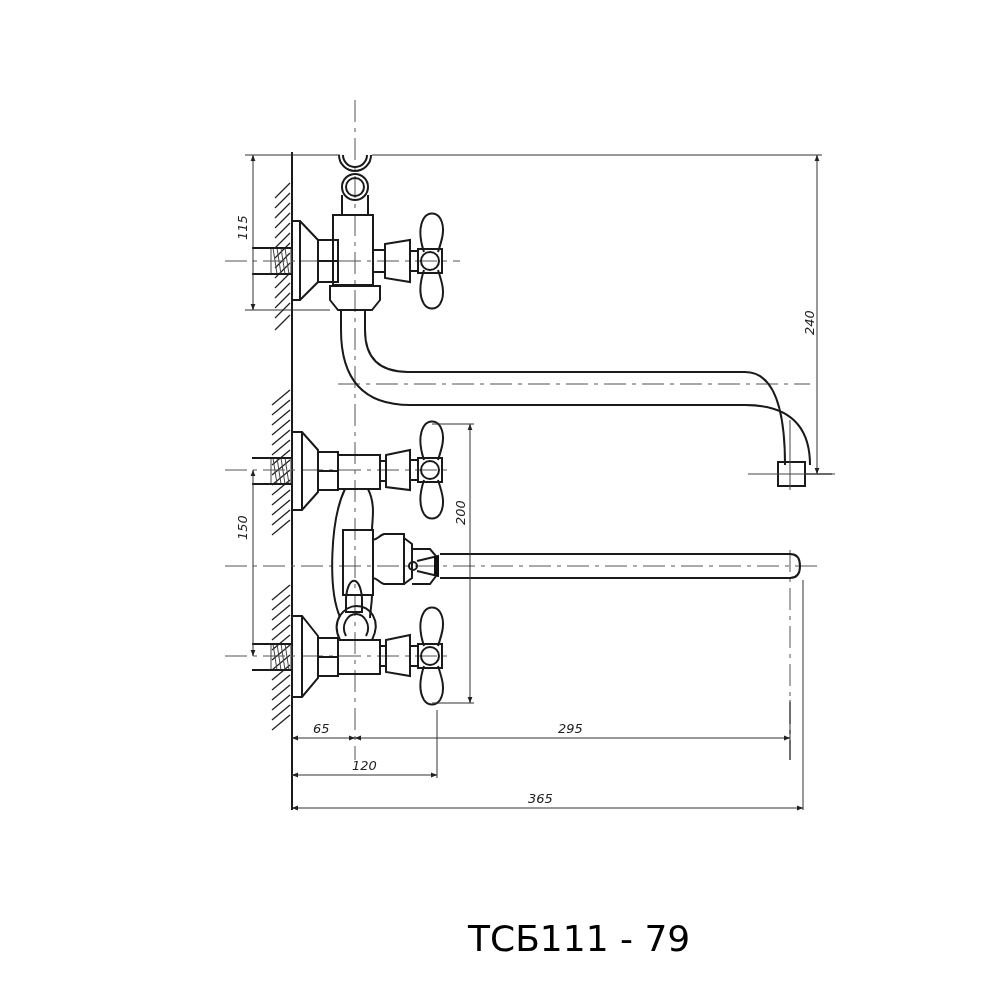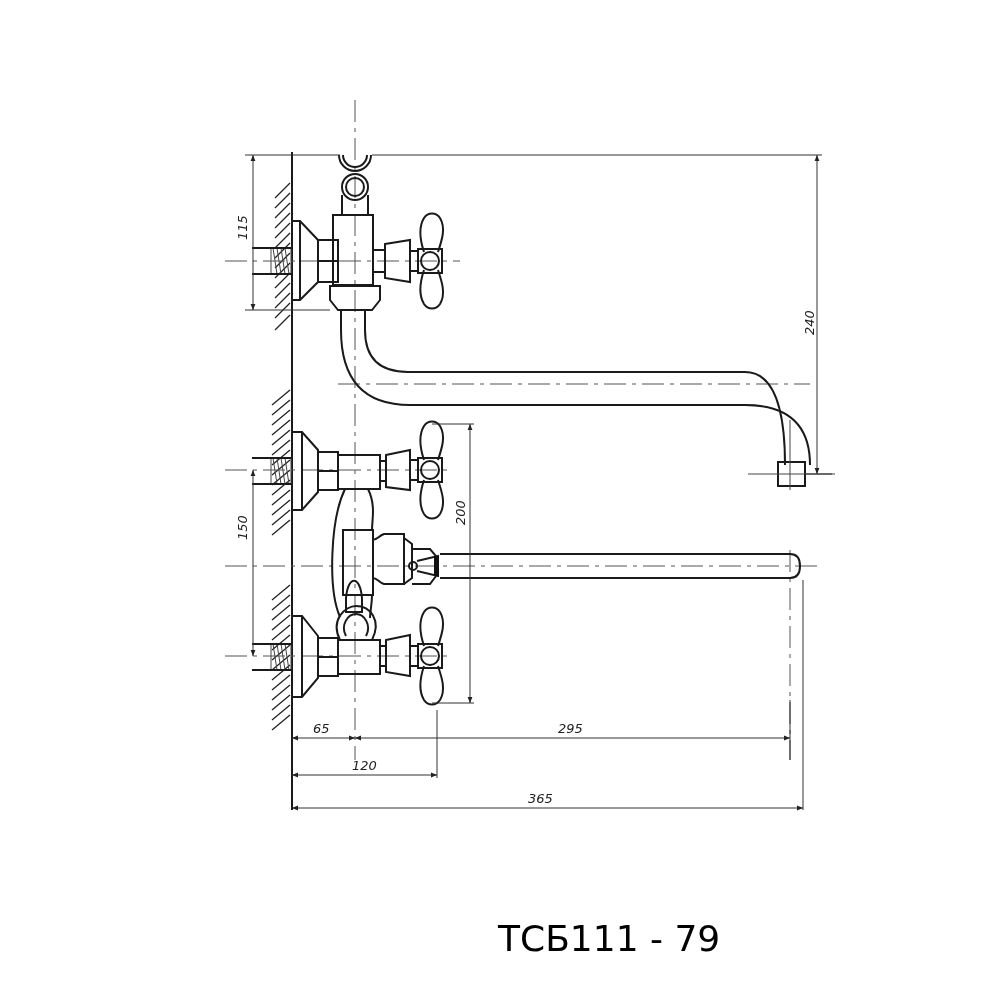--- a/index.html
+++ b/index.html
@@ -5,21 +5,21 @@
     html, body { margin: 0; padding: 0; background: #ffffff; }
     body { width: 1000px; height: 1000px; position: relative; overflow: hidden; }
     svg { position: absolute; left: 0; top: 0; }
     .ln { stroke: #1a1a1a; stroke-width: 2; fill: none; }
     .thin { stroke: #444; stroke-width: 1; fill: none; }
     .axis { stroke: #555; stroke-width: 1; fill: none; stroke-dasharray: 22 6 4 6; }
     .dim { stroke: #333; stroke-width: 1; fill: none; }
     .hatch { stroke: #222; stroke-width: 1.3; }
     .dimtext { font-family: "DejaVu Sans", sans-serif; font-size: 13px; font-style: italic; fill: #222; }
     .title {
-      position: absolute; left: 498px; top: 918px;
+      position: absolute; left: 468px; top: 918px;
       font-family: "DejaVu Sans", sans-serif; font-size: 36px; color: #000;
       letter-spacing: 0px;
     }
   </style>
 </head>
 <body>
 
 <svg width="1000" height="1000" viewBox="0 0 1000 1000">
   <defs>
     <marker id="arr" viewBox="0 0 10 10" refX="10" refY="5" markerWidth="10" markerHeight="6" orient="auto-start-reverse">

